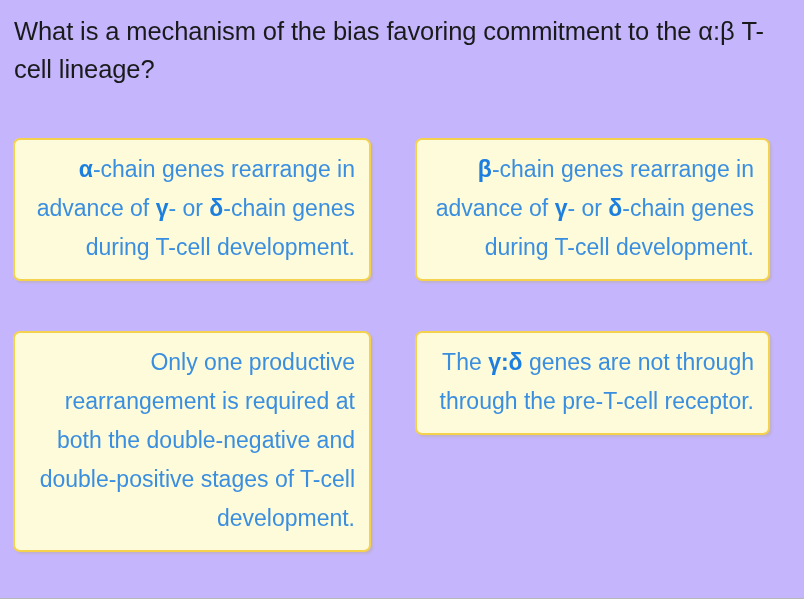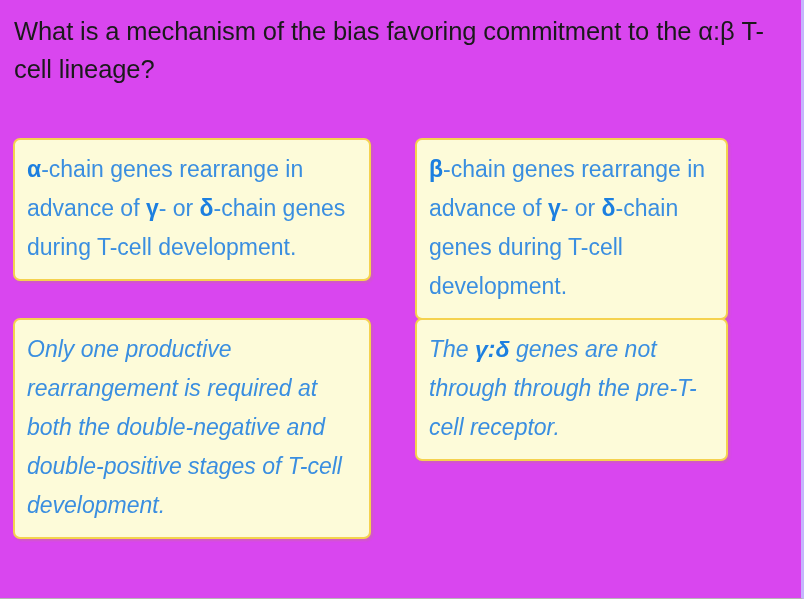--- a/index.html
+++ b/index.html
@@ -14,23 +14,23 @@
     overflow: hidden;
     position: relative;
   }
 
   #page {
     position: absolute;
     left: 0;
     top: 0;
     width: 804px;
     height: 599px;
-    background: #d946ef;
+    background: #c4b5fd;
     box-sizing: border-box;
-    border-right: 3px solid #c4b5fd;
+    border-right: 1px solid #c4b5fd;
     border-bottom: 1px solid #b6b6b6;
   }
 
   #question {
     position: absolute;
     left: 14px;
     top: 12px;
     width: 770px;
     font-size: 25.5px;
     line-height: 38px;
@@ -51,27 +51,28 @@
     box-sizing: border-box;
     background: #fdfbd9;
     border: 2px solid #f5d24e;
     border-radius: 7px;
     box-shadow: 2px 2px 2px rgba(180, 160, 60, 0.22);
     padding: 10px 14px 12px 12px;
     font-size: 23px;
     line-height: 39px;
     color: #3a8ee0;
     font-weight: 400;
+    text-align: right;
   }
 
   .option-card.col-left  { left: 13px;  width: 358px; }
-  .option-card.col-right { left: 415px; width: 313px; }
+  .option-card.col-right { left: 415px; width: 355px; }
 
   .option-card.row-1 { top: 0px; }
-  .option-card.row-2 { top: 180px; font-style: italic; }
+  .option-card.row-2 { top: 193px; }
 
   .option-card .txt { display: block; }
 
   .gl {
     font-weight: 700;
     color: #1c7fe0;
   }
 </style>
 </head>
 <body>

